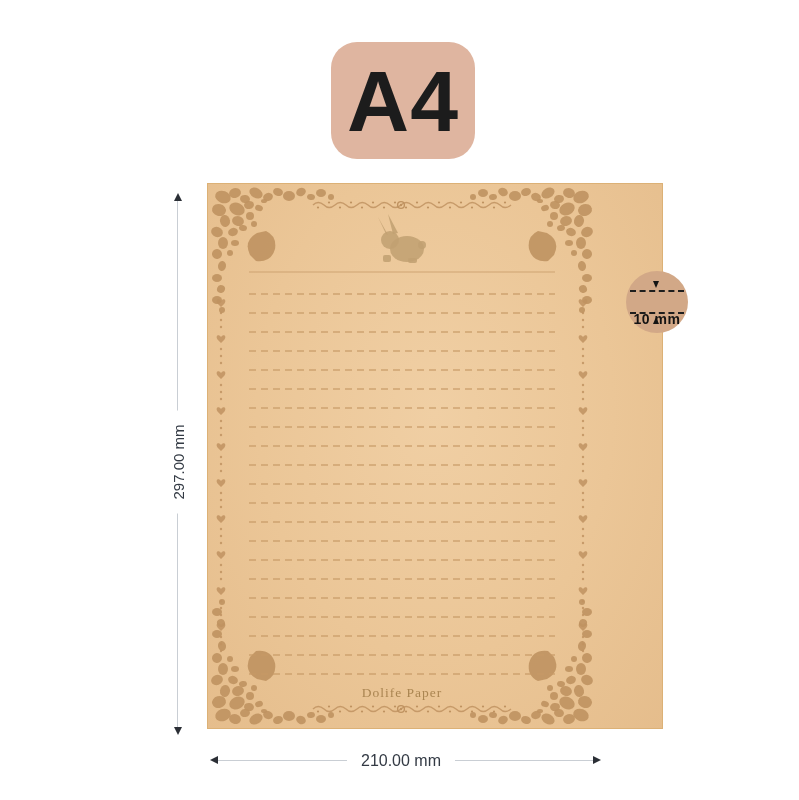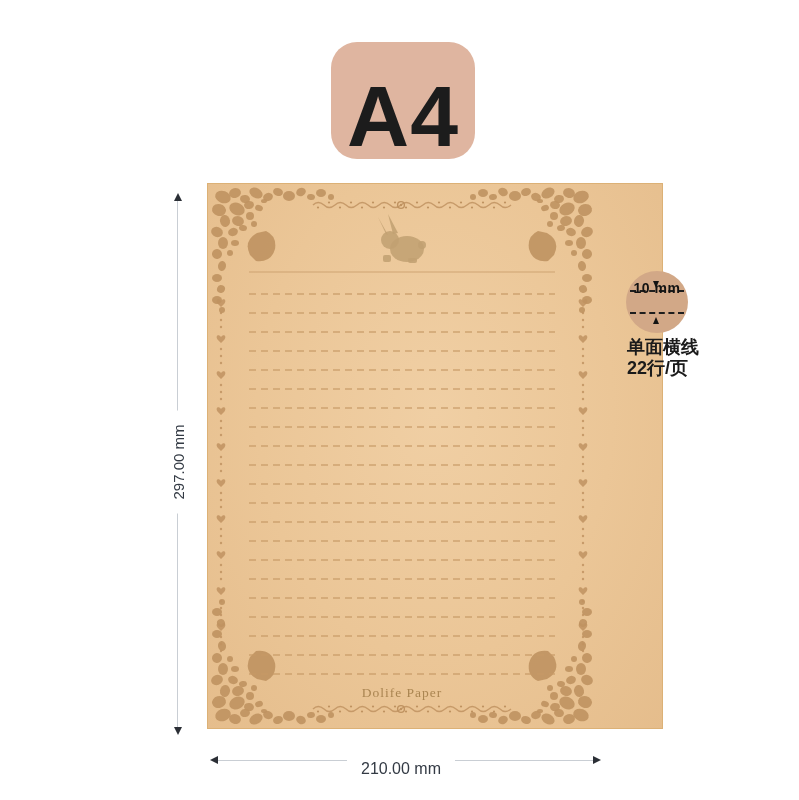--- a/index.html
+++ b/index.html
@@ -4,21 +4,21 @@
 <style>
   html,body{margin:0;padding:0;background:#fff;}
   .stage{
     position:relative;width:799px;height:800px;background:#fff;overflow:hidden;
     font-family:"Liberation Sans","DejaVu Sans",sans-serif;
   }
   
   .badge{
     position:absolute;left:331px;top:42px;width:144px;height:117px;
     background:var(--badge-bg,#dfb5a0);border-radius:26px;
-    display:flex;align-items:flex-end;justify-content:center;
+    display:flex;align-items:center;justify-content:center;
   }
   .badge span{
     font-size:86px;font-weight:800;color:#1c1c1c;letter-spacing:1px;line-height:1;
     font-family:"Liberation Sans",sans-serif;
   }
   
   .paper{
     position:absolute;left:207px;top:183px;width:456px;height:546px;
     background:radial-gradient(ellipse at 50% 42%, #f0cfa4 0%, var(--paper-bg,#ebc697) 55%, #e5bd8c 100%);
     box-shadow:inset 0 0 0 1px #dcb176;
@@ -37,34 +37,33 @@
     position:absolute;background:#fff;color:var(--dimension-text,#333a44);
     font-size:16px;white-space:nowrap;
   }
   .v-label{
     left:178px;top:462px;transform:translate(-50%,-50%) rotate(-90deg);
     padding:4px 14px;font-size:15px;
   }
   .h-label{
     left:401px;top:761px;transform:translate(-50%,-50%);
     padding:3px 14px;
-    margin-top:8px;
   }
   
   .spec-circle{
     position:absolute;left:626px;top:271px;width:62px;height:62px;border-radius:50%;
     background:var(--spec-circle-bg,#d2a887);
   }
   .spec-dash{position:absolute;left:4px;width:54px;height:0;border-top:2px dashed #1e1e1e;}
   .spec-dash.top{top:19px;}
   .spec-dash.bottom{top:41px;}
   .spec-circle .tri-down{left:27px;top:10px;border-left-width:3px;border-right-width:3px;border-top-width:7px;border-top-color:#141414;}
   .spec-circle .tri-up{left:27px;top:46px;border-left-width:3px;border-right-width:3px;border-bottom-width:7px;border-bottom-color:#141414;}
   .spec-circle .gap-label{
-    position:absolute;left:0;top:9px;width:100%;text-align:center;
+    position:absolute;left:0;top:40px;width:100%;text-align:center;
     font-size:14px;font-weight:700;color:#131313;letter-spacing:0.5px;
   }
   
   .spec-text{
     position:absolute;left:627px;top:337px;
     font-size:18px;line-height:21px;font-weight:600;color:#1b1b1b;
     font-family:"Liberation Sans","DejaVu Sans",sans-serif;
   }
 </style>
 </head>
@@ -228,18 +227,14 @@
   <div class="dim-label h-label">210.00 mm</div>
 
   <div class="spec-circle">
     <div class="tri tri-down"></div>
     <div class="spec-dash top"></div>
     <div class="gap-label">10 mm</div>
     <div class="spec-dash bottom"></div>
     <div class="tri tri-up"></div>
   </div>
 
-  <div class="spec-text">
-    <div>单面横线</div>
-    <div>22行/页</div>
-  </div>
 
 </div>
 
 </body></html>

